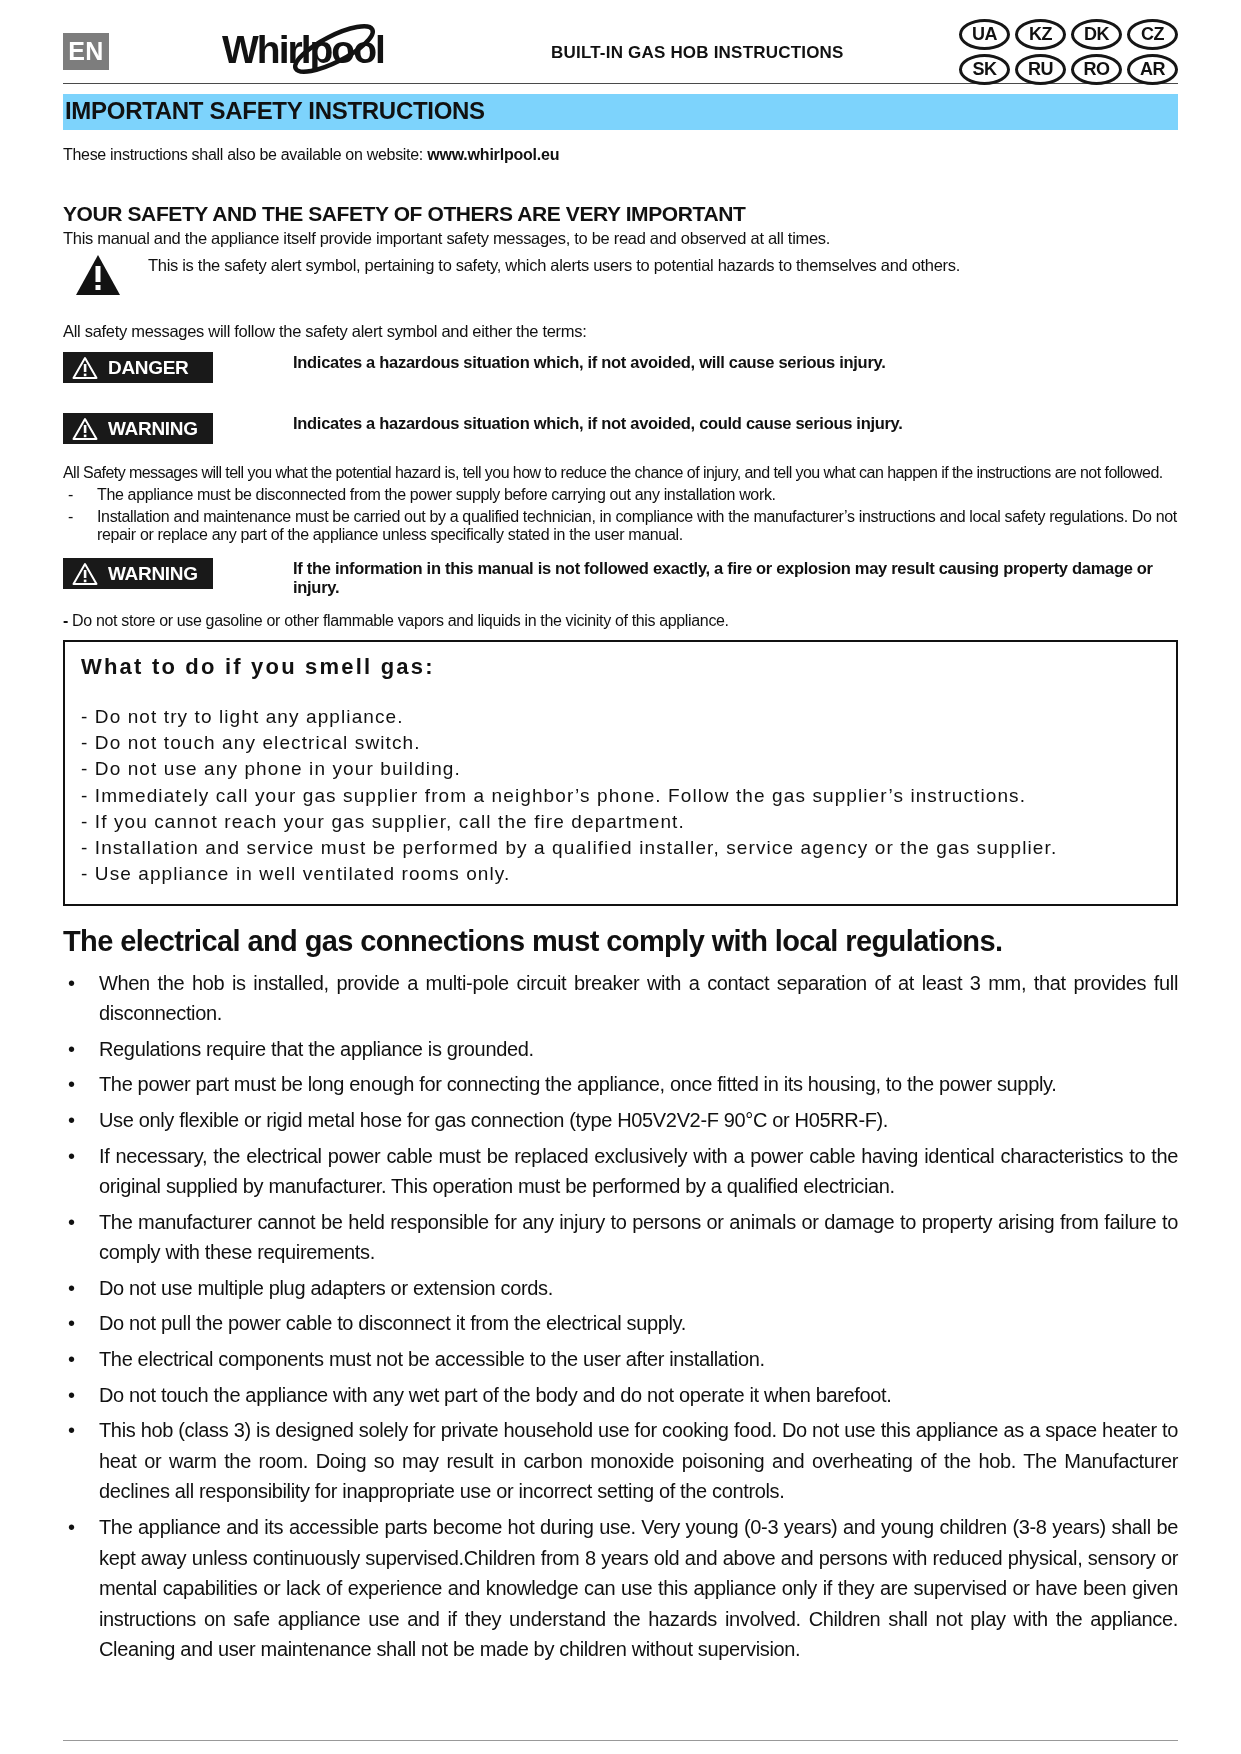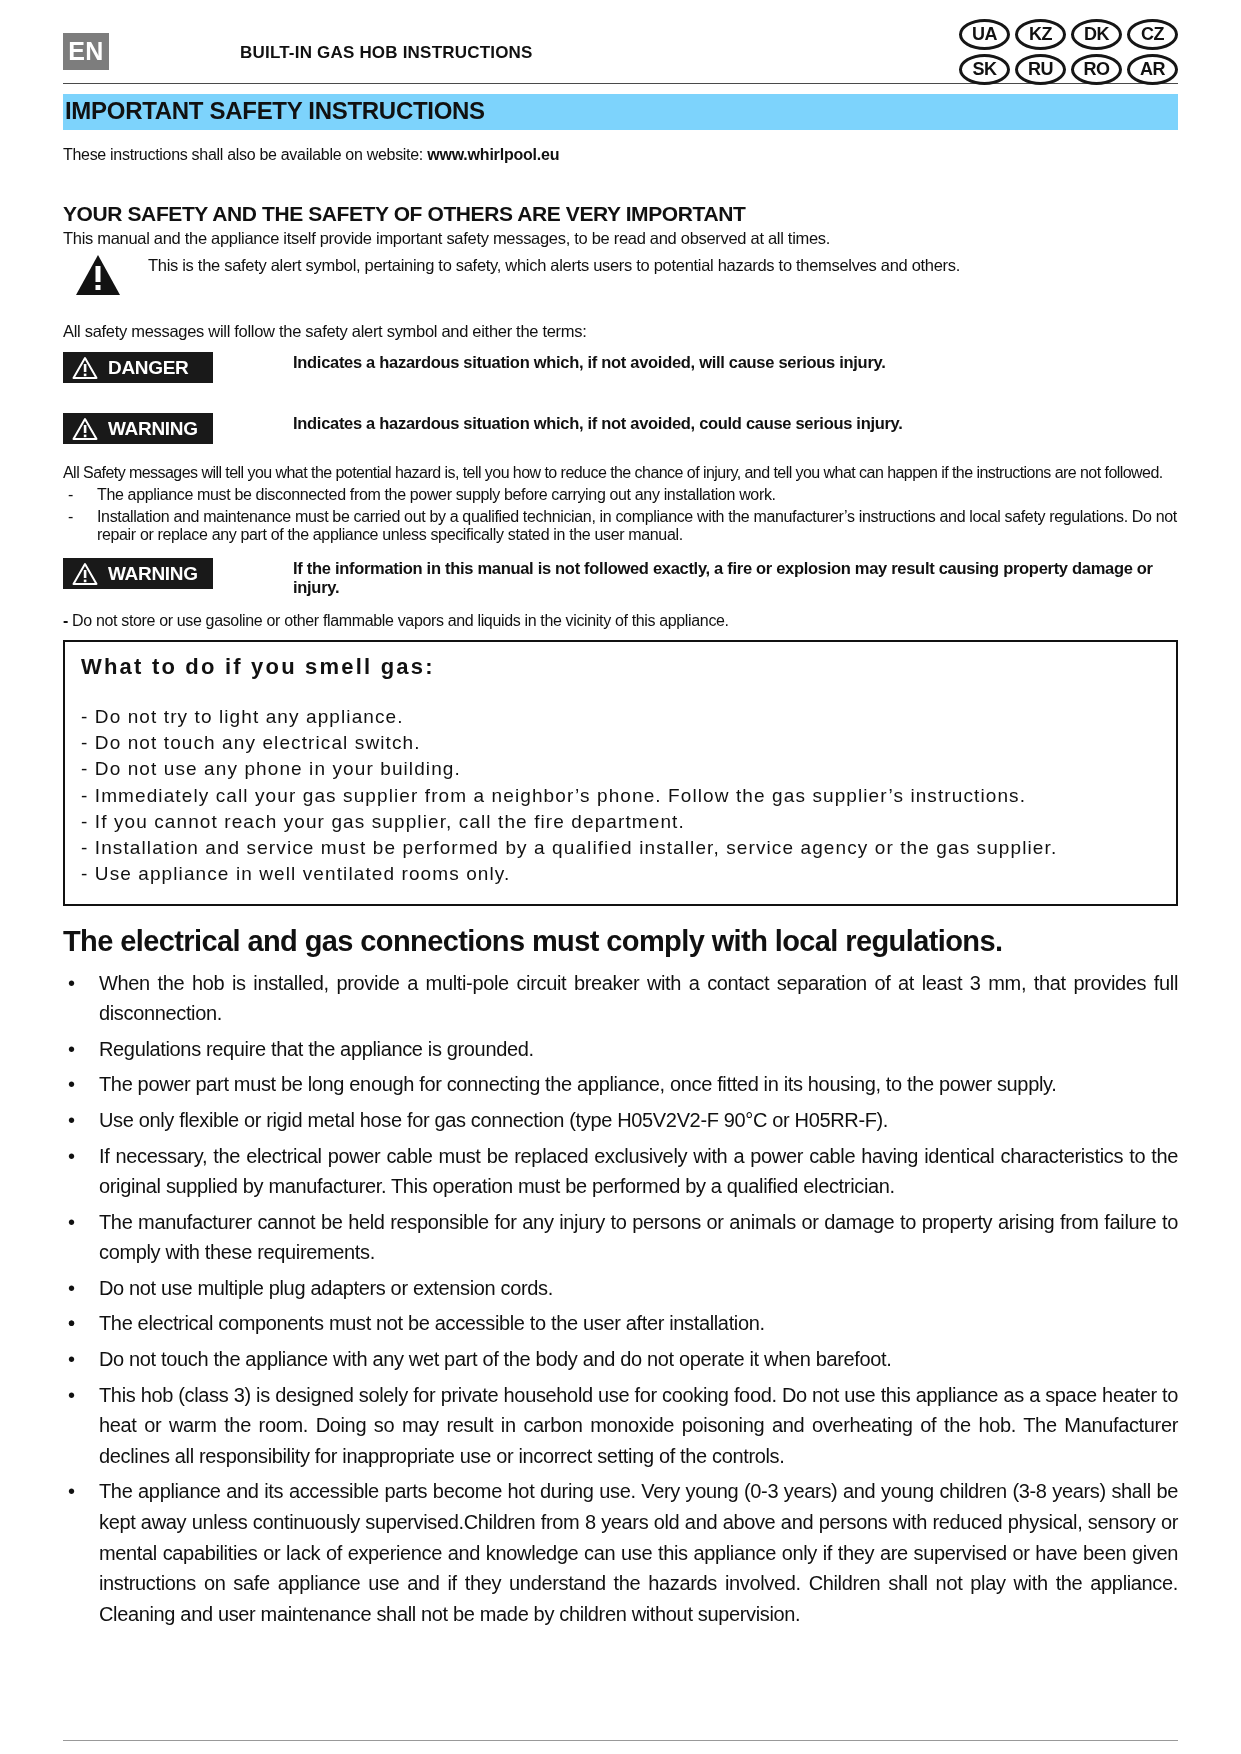--- a/index.html
+++ b/index.html
@@ -93,20 +93,26 @@
   .footer-code { margin-top:10px; font-size:19px; font-weight:bold; letter-spacing:-0.3px; }
 </style>
 </head>
 <body>
 
 <div class="page">
 
   <div class="header">
     <div class="en-badge">EN</div>
 
+    <div class="logo-wrap">
+      <svg width="200" height="62" viewBox="0 0 200 62">
+        <text x="2" y="43" font-family="Liberation Sans, sans-serif" font-weight="bold" font-size="39" fill="#121212" letter-spacing="-2">Whirlpool</text>
+        <ellipse cx="114" cy="29" rx="43" ry="13" fill="none" stroke="#121212" stroke-width="4.5" transform="rotate(-27 114 29)"></ellipse>
+      </svg>
+    </div>
 
     <div class="doc-title">BUILT-IN GAS HOB INSTRUCTIONS</div>
 
     <div class="lang-grid">
       <div class="lang-oval">UA</div>
       <div class="lang-oval">KZ</div>
       <div class="lang-oval">DK</div>
       <div class="lang-oval">CZ</div>
       <div class="lang-oval">SK</div>
       <div class="lang-oval">RU</div>
@@ -204,21 +210,21 @@
 
   <div class="reg-title">The electrical and gas connections must comply with local regulations.</div>
   <ul class="reg-list">
     <li><span class="bullet">•</span><span>When the hob is installed, provide a multi-pole circuit breaker with a contact separation of at least 3 mm, that provides full disconnection.</span></li>
     <li><span class="bullet">•</span><span>Regulations require that the appliance is grounded.</span></li>
     <li><span class="bullet">•</span><span>The power part must be long enough for connecting the appliance, once fitted in its housing, to the power supply.</span></li>
     <li><span class="bullet">•</span><span>Use only flexible or rigid metal hose for gas connection (type H05V2V2-F 90°C or H05RR-F).</span></li>
     <li><span class="bullet">•</span><span>If necessary, the electrical power cable must be replaced exclusively with a power cable having identical characteristics to the original supplied by manufacturer. This operation must be performed by a qualified electrician.</span></li>
     <li><span class="bullet">•</span><span>The manufacturer cannot be held responsible for any injury to persons or animals or damage to property arising from failure to comply with these requirements.</span></li>
     <li><span class="bullet">•</span><span>Do not use multiple plug adapters or extension cords.</span></li>
-    <li><span class="bullet">•</span></li>
+    <li><span class="bullet">•</span><span>Do not pull the power cable to disconnect it from the electrical supply.</span></li>
     <li><span class="bullet">•</span><span>The electrical components must not be accessible to the user after installation.</span></li>
     <li><span class="bullet">•</span><span>Do not touch the appliance with any wet part of the body and do not operate it when barefoot.</span></li>
     <li><span class="bullet">•</span><span>This hob (class 3) is designed solely for private household use for cooking food. Do not use this appliance as a space heater to heat or warm the room. Doing so may result in carbon monoxide poisoning and overheating of the hob. The Manufacturer declines all responsibility for inappropriate use or incorrect setting of the controls.</span></li>
     <li><span class="bullet">•</span><span>The appliance and its accessible parts become hot during use. Very young (0-3 years) and young children (3-8 years) shall be kept away unless continuously supervised.Children from 8 years old and above and persons with reduced physical, sensory or mental capabilities or lack of experience and knowledge can use this appliance only if they are supervised or have been given instructions on safe appliance use and if they understand the hazards involved. Children shall not play with the appliance. Cleaning and user maintenance shall not be made by children without supervision.</span></li>
   </ul>
 
 </div>
 
 <div class="footer">
   <hr class="footer-rule">

